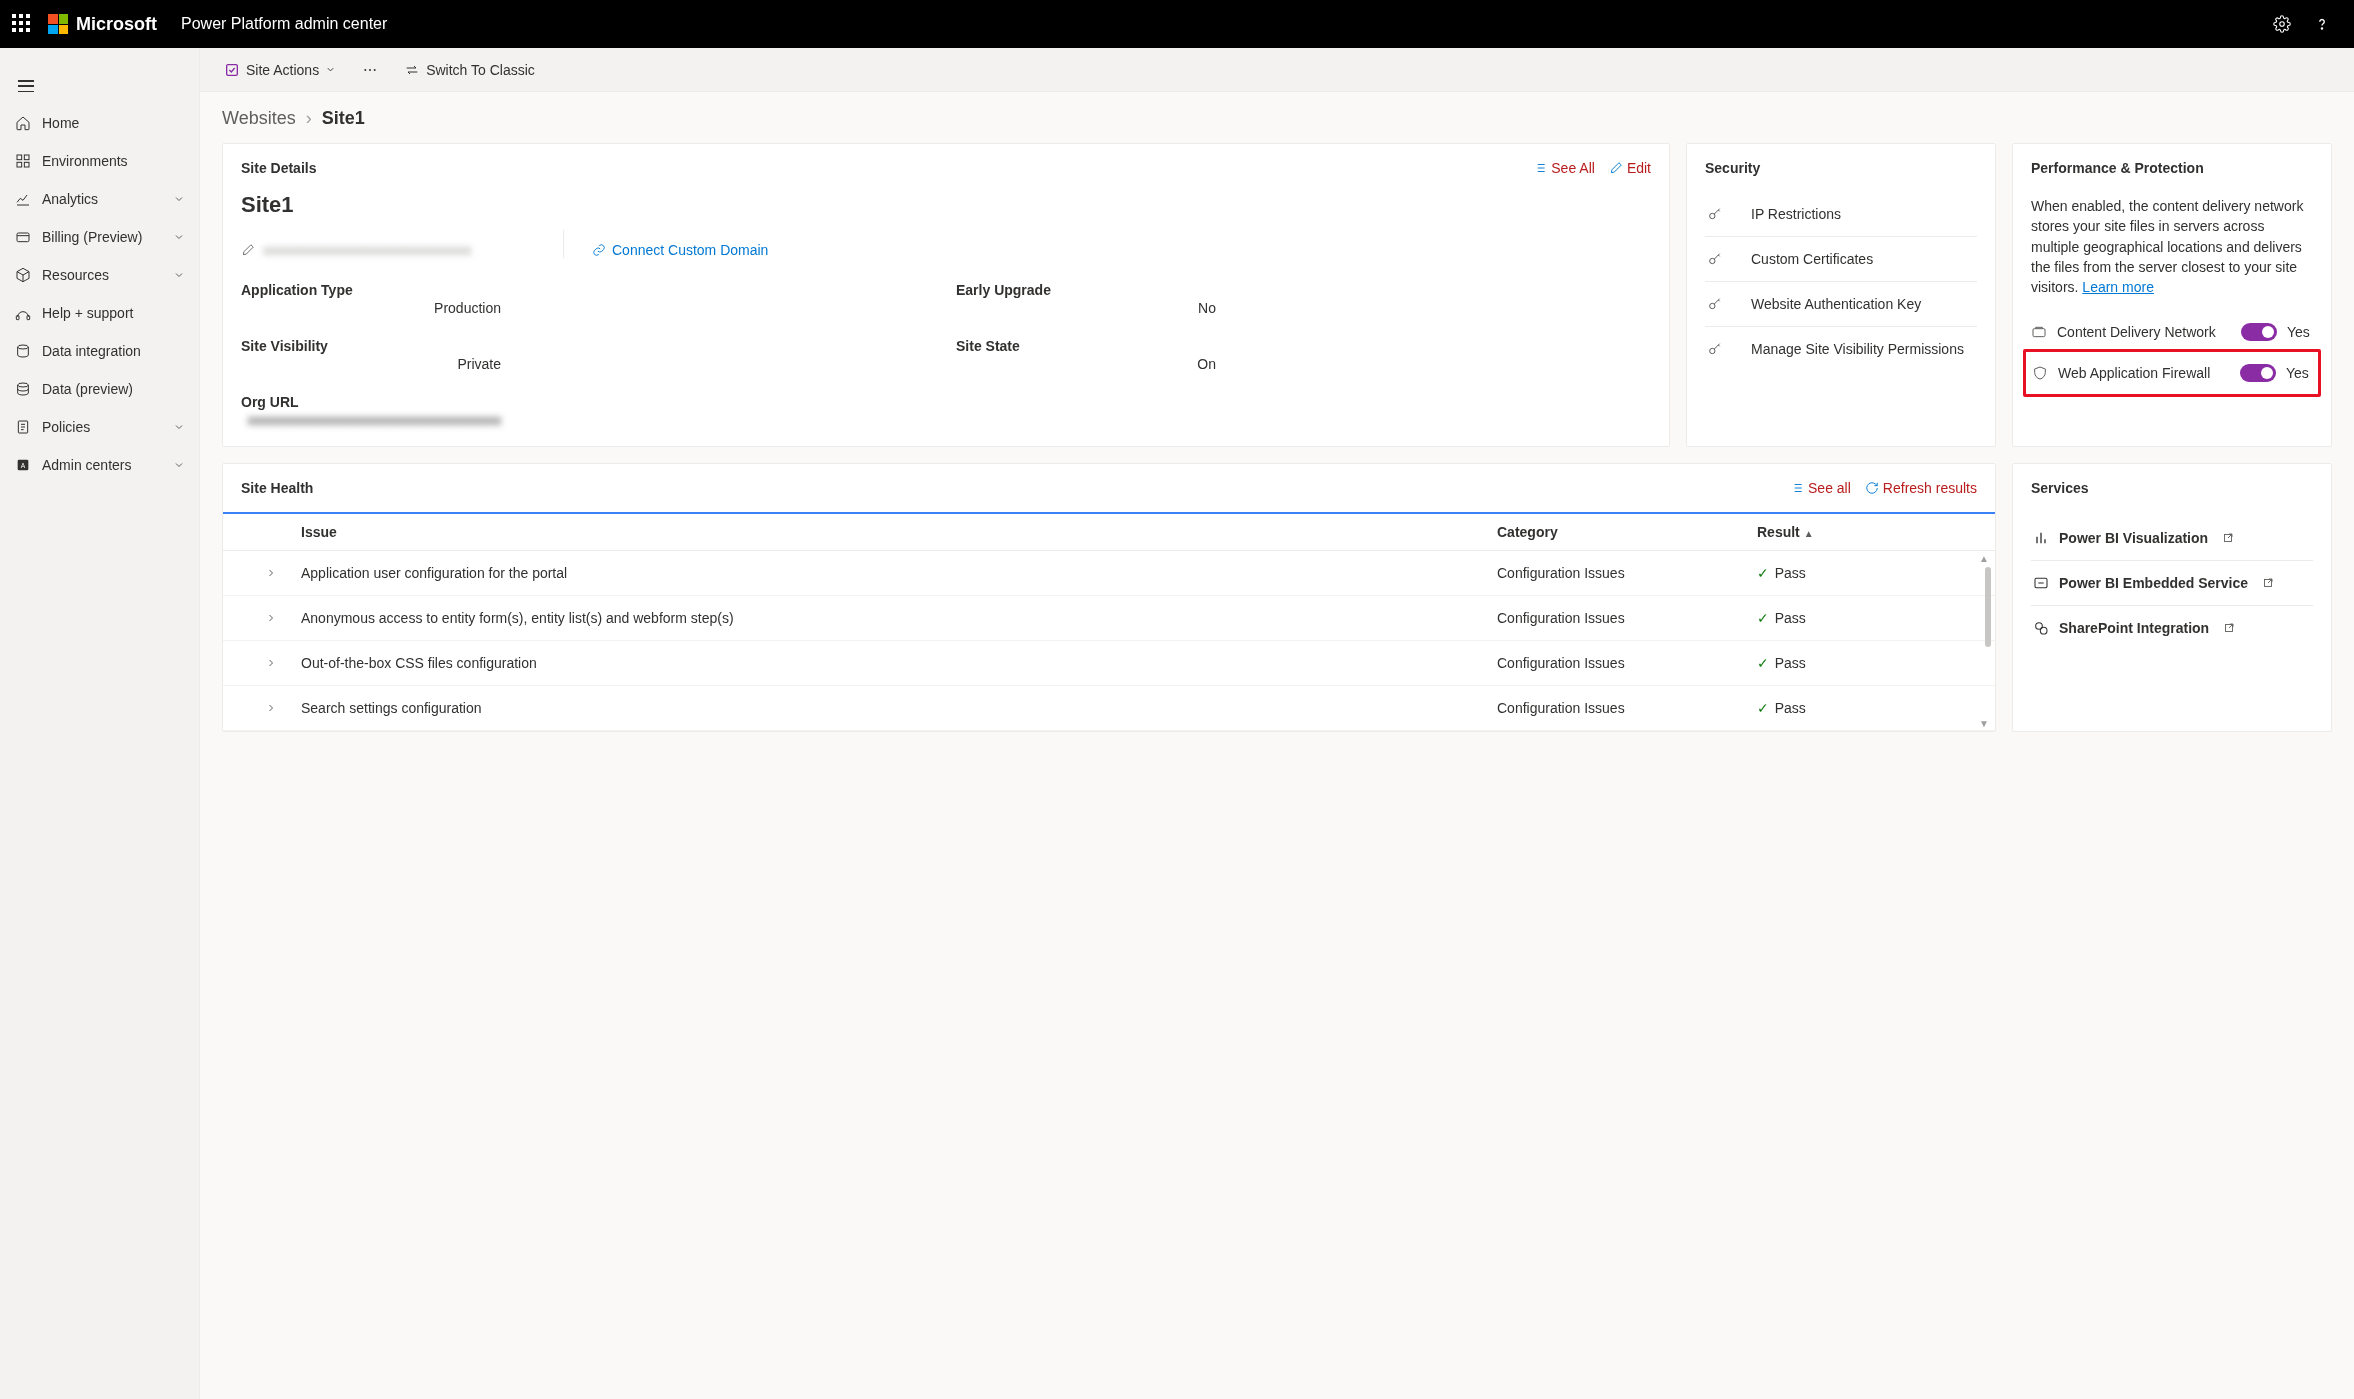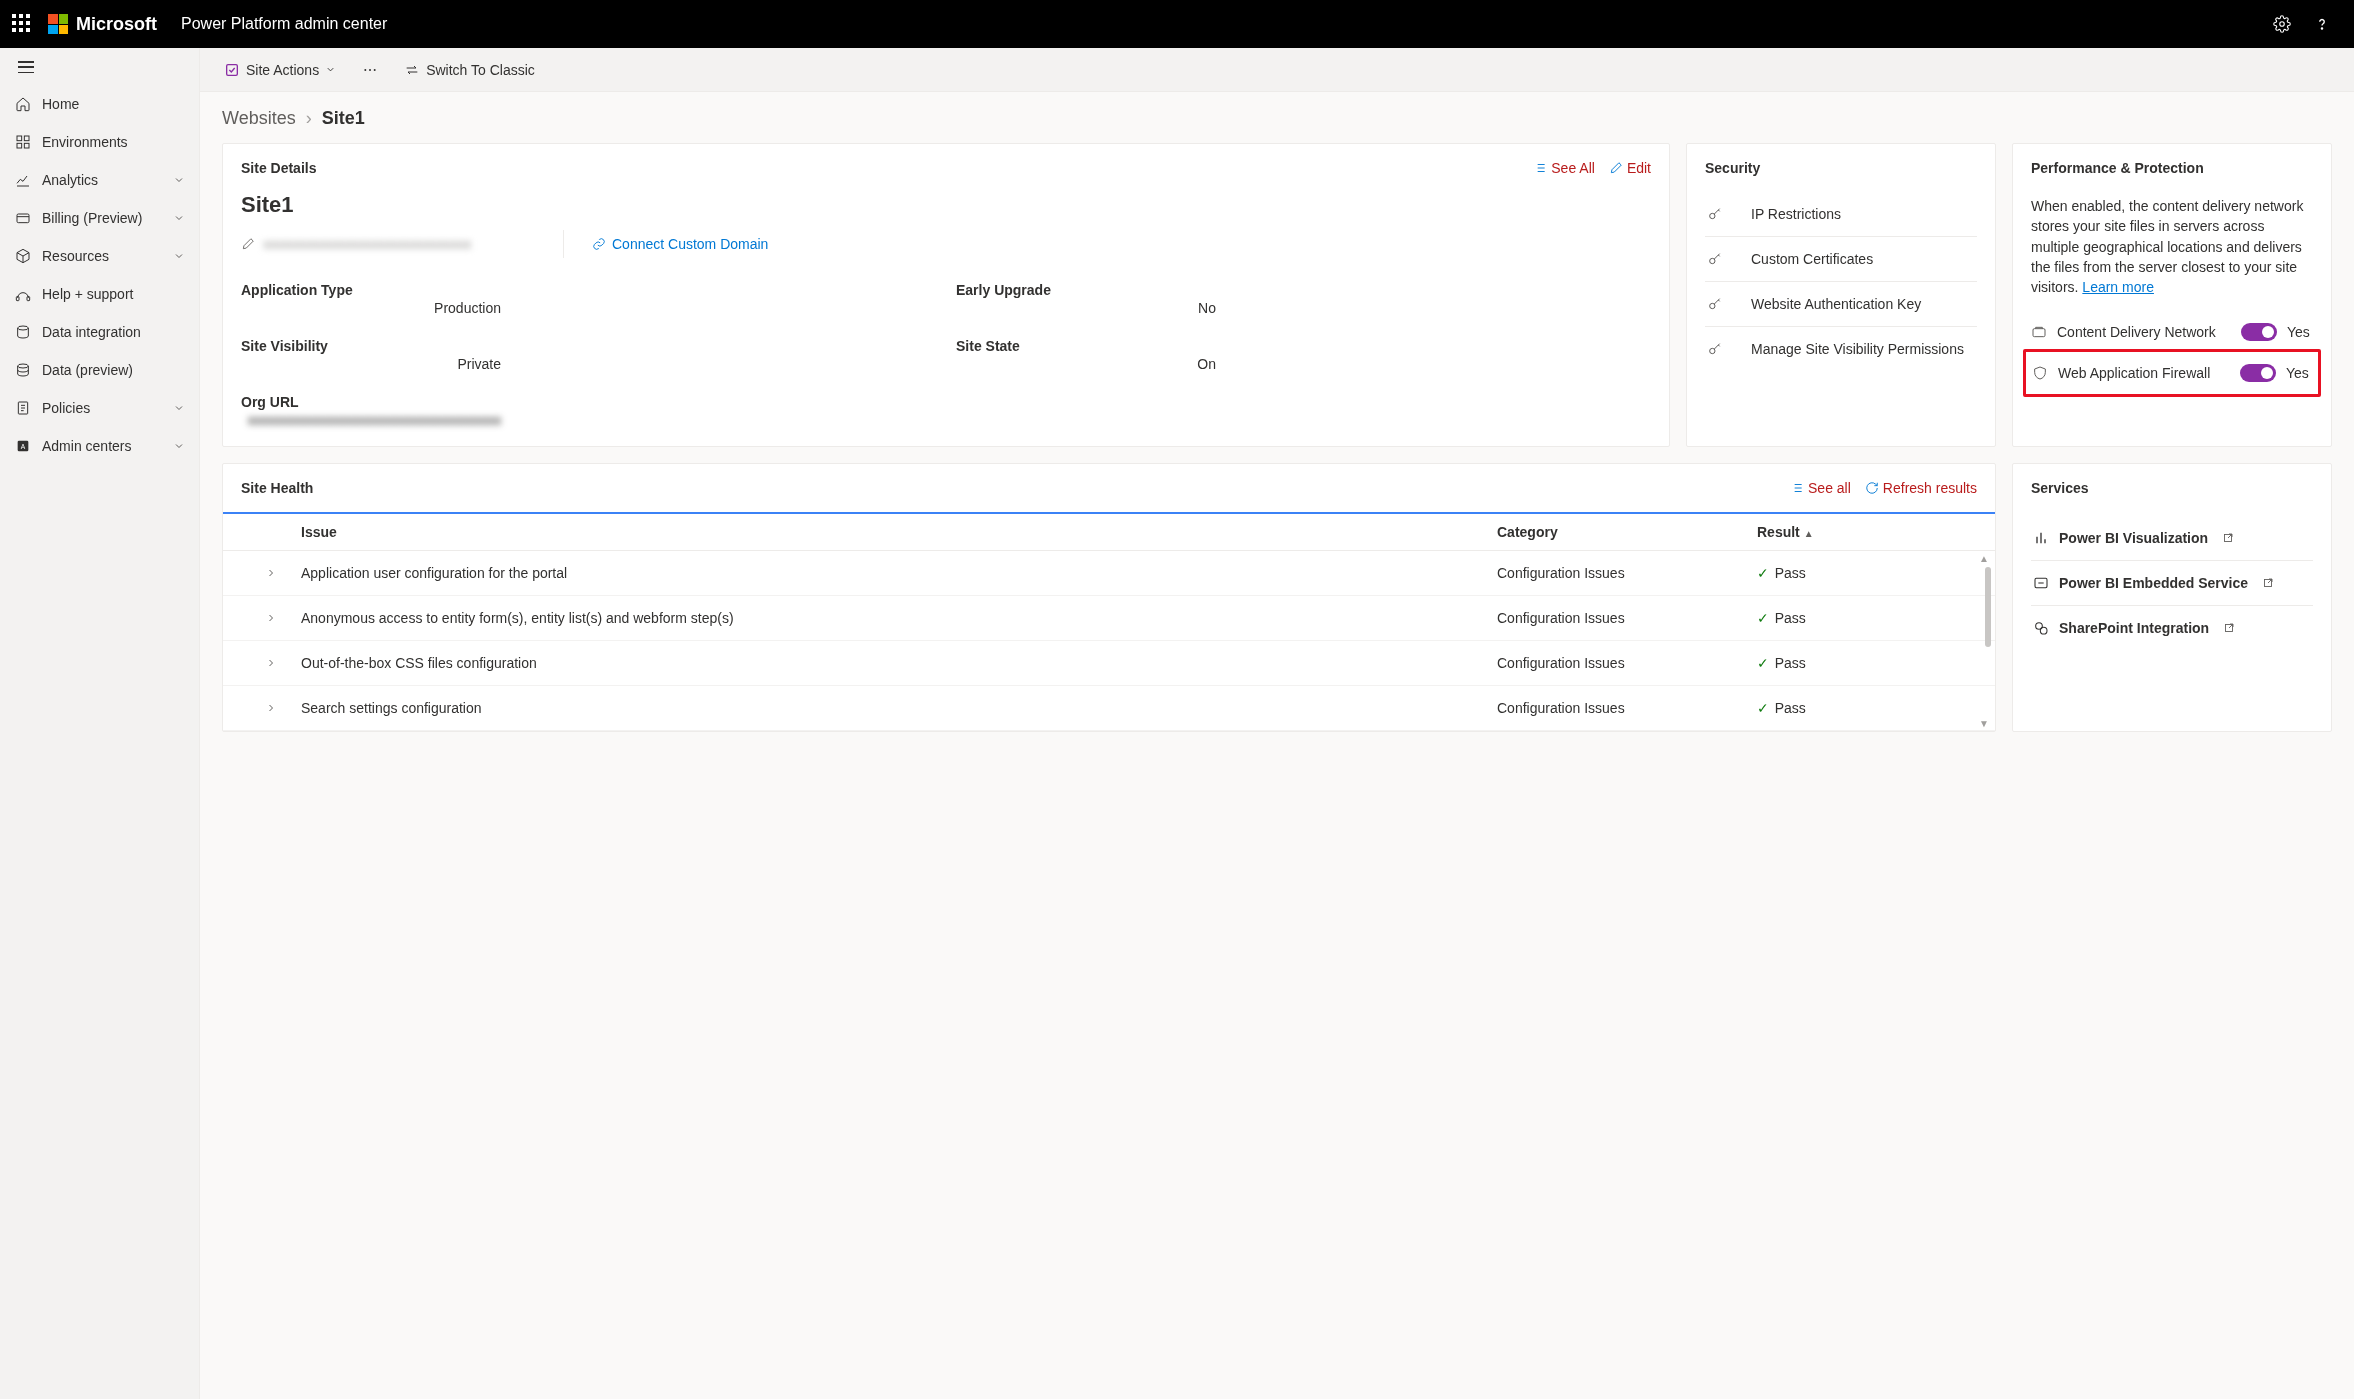--- a/index.html
+++ b/index.html
@@ -10,21 +10,21 @@
   .waffle-icon span { background: #fff; width: 4px; height: 4px; }
   .ms-logo { display: flex; align-items: center; margin-right: 24px; }
   .ms-logo-squares { width: 20px; height: 20px; display: grid; grid-template-columns: 1fr 1fr; grid-template-rows: 1fr 1fr; gap: 1px; margin-right: 8px; }
   .sq-r{background:#f25022}.sq-g{background:#7fba00}.sq-b{background:#00a4ef}.sq-y{background:#ffb900}
   .ms-logo-text { font-size: 18px; font-weight: 600; }
   .app-title { font-size: 16px; font-weight: 400; }
   .topbar-spacer { flex: 1; }
   .topbar-icon { width: 40px; height: 40px; display: flex; align-items: center; justify-content: center; cursor: pointer; color: #fff; }
   
   .shell { display: flex; height: calc(100vh - 48px); }
-  .sidebar { width: 200px; background: #f3f2f1; border-right: 1px solid #edebe9; padding-top: 1px; }
+  .sidebar { width: 200px; background: #f3f2f1; border-right: 1px solid #edebe9; padding-top: 20px; }
   .hamburger { padding: 12px 18px; cursor: pointer; }
   .hamburger-lines { width: 16px; height: 12px; display:flex; flex-direction:column; justify-content:space-between;}
   .hamburger-lines span{height:1.5px;background:#323130;}
   .nav-item { display: flex; align-items: center; padding: 10px 14px; cursor: pointer; font-size: 14px; position: relative; }
   .nav-icon { width: 18px; height: 18px; margin-right: 10px; display:flex;align-items:center;justify-content:center; color:#323130; flex-shrink: 0;}
   .nav-chevron { margin-left: auto; color: #605e5c; }
   
   .main { flex: 1; overflow: auto; }
   .cmdbar { background: #f3f2f1; border-bottom: 1px solid #edebe9; height: 44px; display: flex; align-items: center; padding: 0 20px; gap: 18px; }
   .cmd-item { display: flex; align-items: center; gap: 6px; cursor: pointer; font-size: 14px; color: #323130; padding: 6px 4px; }
@@ -33,21 +33,21 @@
   .breadcrumb a { color: #605e5c; text-decoration: none; }
   .breadcrumb .current { font-weight: 600; color: #323130; }
   .breadcrumb .sep { color: #a19f9d; }
   .grid { display: grid; grid-template-columns: 1fr 310px 320px; gap: 16px; }
   .card { background: #fff; border: 1px solid #edebe9; border-radius: 2px; }
   .card-header { padding: 16px 18px; font-size: 14px; font-weight: 600; display: flex; align-items: center; }
   .card-header .actions { margin-left: auto; display: flex; gap: 14px; font-weight: 400; }
   .card-header .actions .link { color: #b91c1c; cursor: pointer; display:flex;align-items:center;gap:4px;font-size:14px;}
   .card-body { padding: 0 18px 18px; }
   .site-name { font-size: 22px; font-weight: 600; margin-bottom: 12px; }
-  .domain-row { display: flex; gap: 12px; align-items: center; margin-bottom: 24px; }
+  .domain-row { display: flex; gap: 12px; align-items: flex-end; margin-bottom: 24px; }
   .domain-left { display: flex; align-items: center; gap: 8px; width: 310px; }
   .domain-sep { width:1px; height:28px; background:#edebe9; margin-right: 16px;}
   .connect-domain { display:flex; align-items:center; gap:6px; color:#0078d4; cursor:pointer; }
   .blur { filter: blur(3px); color: #a19f9d; user-select: none; letter-spacing:-0.5px;}
   .detail-grid { display: grid; grid-template-columns: 1fr 1fr; row-gap: 22px; column-gap: 20px; }
   .detail-label { font-weight: 600; font-size: 14px; margin-bottom: 2px; }
   .detail-value { font-size: 14px; color: #323130; white-space: nowrap; overflow:hidden; text-overflow:ellipsis; max-width: 260px; text-align: right;}
   .sec-list { padding: 0 18px 12px; }
   .sec-item { display: flex; gap: 28px; padding: 14px 2px; border-bottom: 1px solid #edebe9; cursor: pointer; font-size: 14px; }
   .sec-item:last-child { border-bottom: none; }

